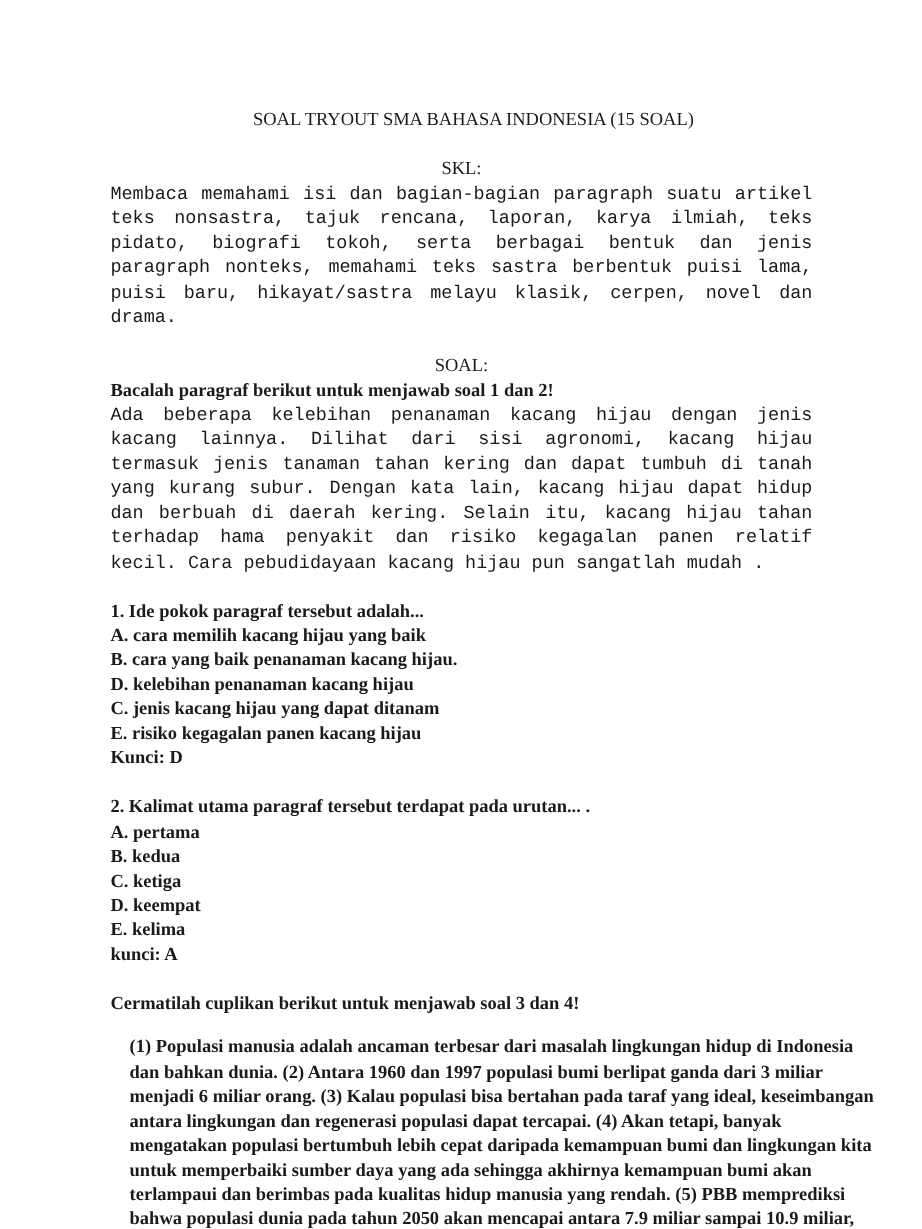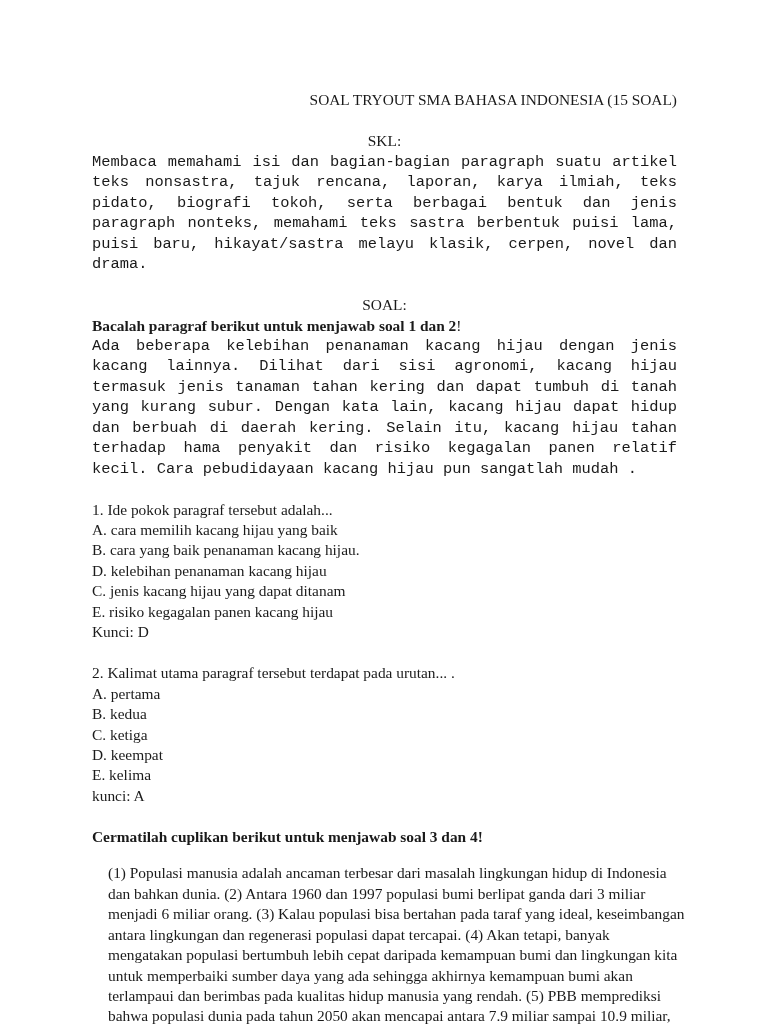--- a/index.html
+++ b/index.html
@@ -17,21 +17,21 @@
       font-size: 15.4px;
       line-height: 20.45px;
     }
     .page {
       position: absolute;
       left: 92px;
       top: 90px;
       width: 585px;
     }
     .title {
-      text-align: right;
+      text-align: center;
       margin: 0 0 21px 0;
       font-weight: normal;
       font-size: 15.4px;
       line-height: 20.45px;
       width: 585px;
       padding-left: 20px;
       box-sizing: border-box;
     }
     .section-label {
       margin: 0;
@@ -46,20 +46,21 @@
     .blank {
       height: 20.45px;
     }
     .bold {
       font-weight: bold;
       margin: 0;
     }
     .line {
       margin: 0;
       white-space: nowrap;
+      font-weight: bold;
     }
     .passage {
       margin: 16px;
       width: 560px;
     }
     .passage .line { white-space: nowrap; }
   </style>
 </head>
 <body>
 

